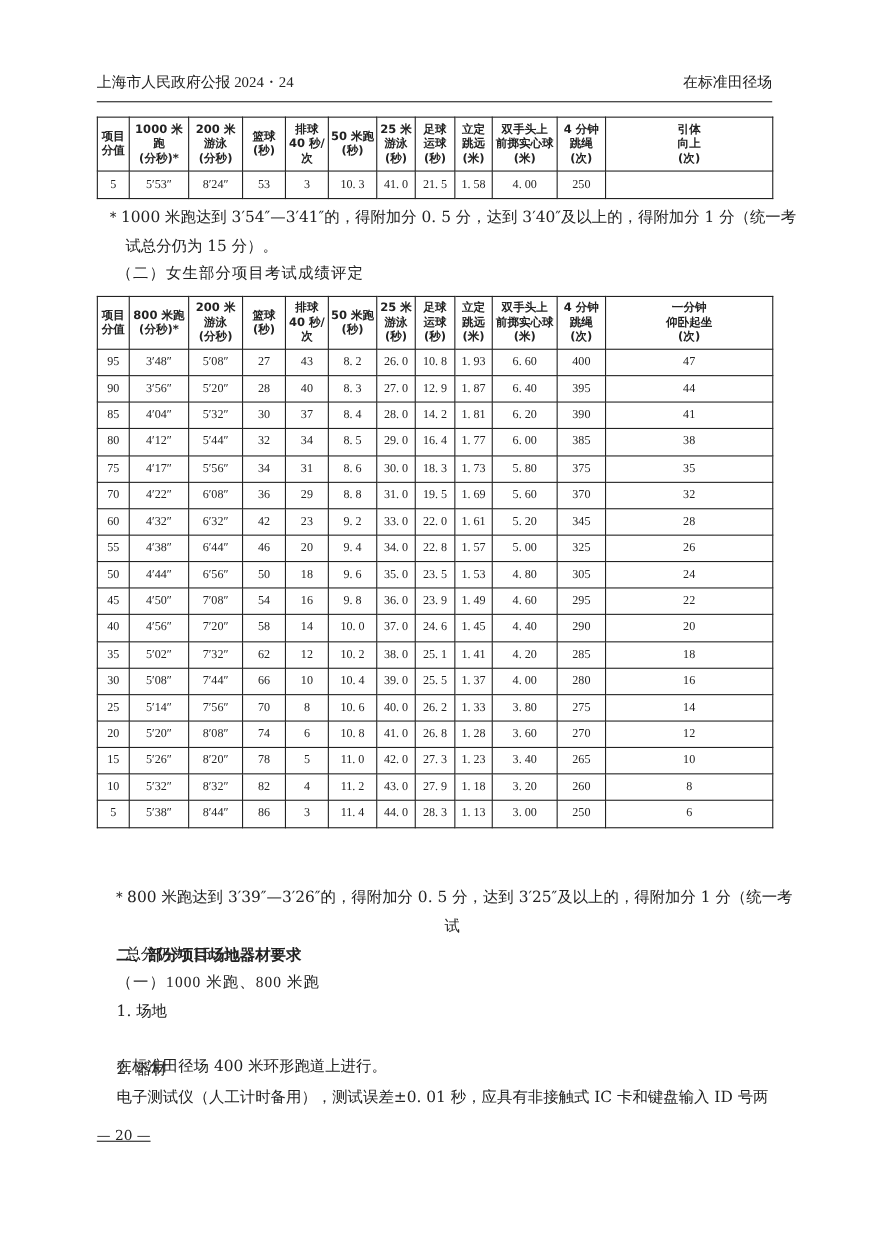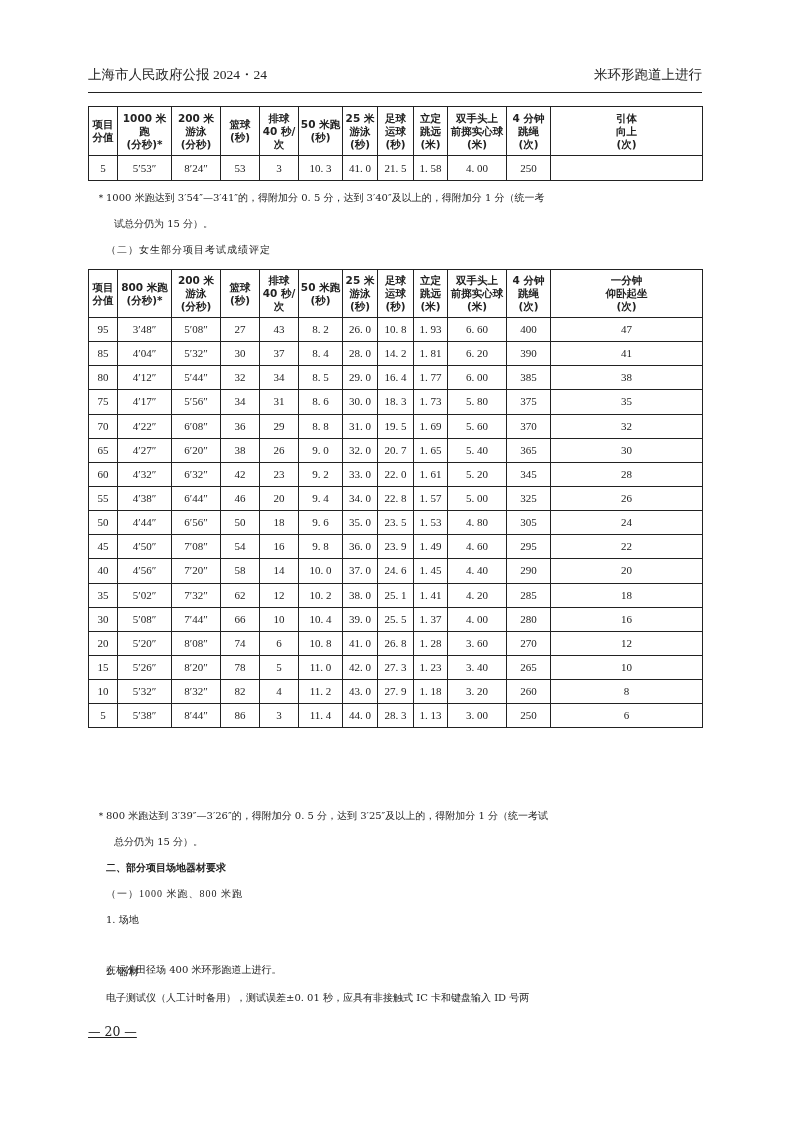--- a/index.html
+++ b/index.html
@@ -13,31 +13,31 @@
   table.t td, table.t th { border:1px solid #222; text-align:center; vertical-align:middle;
                            padding:0; font-size:10.5px; line-height:13px; font-weight:normal; }
   table.t th { font-family:"DejaVu Sans","Liberation Sans",sans-serif; font-size:10.5px; font-weight:bold; color:#222; }
   table.t td { font-family:"Liberation Serif","DejaVu Serif",serif; font-size:11px; }
   #t1 { top:106px; }
   #t1 thead tr { height:49px; }
   #t1 tbody tr { height:25px; }
   #t2 { top:269px; }
   #t2 thead tr { height:48px; }
   #t2 tbody tr { height:24.15px; }
-  .para { left:88px; width:620px; font-size:10px; line-height:26px; }
+  .para { left:88px; width:620px; font-size:14px; line-height:26px; }
   .indent { padding-left:18px; }
   .bold-sans { font-family:Liberation Sans, sans-serif; font-weight:bold; }
   .kai { font-family:Liberation Serif, serif; letter-spacing:1px; }
   .page-num { left:88px; top:1024px; font-size:12.5px;text-decoration:underline; }
 </style>
 </head>
 <body>
 
 <div class="abs hdr-left">上海市人民政府公报 2024・24</div>
-<div class="abs hdr-right">米环形跑道上进行</div>
+<div class="abs hdr-right">在标准田径场</div>
 <div class="abs hdr-rule"></div>
 
 <table class="t" id="t1">
   <colgroup>
     <col style="width:29px">
       <col style="width:54px">
       <col style="width:49px">
       <col style="width:39px">
     <col style="width:39px">
       <col style="width:44px">
@@ -215,20 +215,34 @@
         <td>43</td>
         <td>8. 2</td>
         <td>26. 0</td>
         <td>10. 8</td>
         <td>1. 93</td>
         <td>6. 60</td>
         <td>400</td>
         <td>47</td>
       </tr>
       <tr>
+        <td>90</td>
+        <td>3′56″</td>
+        <td>5′20″</td>
+        <td>28</td>
+        <td>40</td>
+        <td>8. 3</td>
+        <td>27. 0</td>
+        <td>12. 9</td>
+        <td>1. 87</td>
+        <td>6. 40</td>
+        <td>395</td>
+        <td>44</td>
+      </tr>
+      <tr>
         <td>85</td>
         <td>4′04″</td>
         <td>5′32″</td>
         <td>30</td>
         <td>37</td>
         <td>8. 4</td>
         <td>28. 0</td>
         <td>14. 2</td>
         <td>1. 81</td>
         <td>6. 20</td>
@@ -271,34 +285,20 @@
         <td>29</td>
         <td>8. 8</td>
         <td>31. 0</td>
         <td>19. 5</td>
         <td>1. 69</td>
         <td>5. 60</td>
         <td>370</td>
         <td>32</td>
       </tr>
       <tr>
-        <td>65</td>
-        <td>4′27″</td>
-        <td>6′20″</td>
-        <td>38</td>
-        <td>26</td>
-        <td>9. 0</td>
-        <td>32. 0</td>
-        <td>20. 7</td>
-        <td>1. 65</td>
-        <td>5. 40</td>
-        <td>365</td>
-        <td>30</td>
-      </tr>
-      <tr>
         <td>60</td>
         <td>4′32″</td>
         <td>6′32″</td>
         <td>42</td>
         <td>23</td>
         <td>9. 2</td>
         <td>33. 0</td>
         <td>22. 0</td>
         <td>1. 61</td>
         <td>5. 20</td>
@@ -383,20 +383,34 @@
         <td>10</td>
         <td>10. 4</td>
         <td>39. 0</td>
         <td>25. 5</td>
         <td>1. 37</td>
         <td>4. 00</td>
         <td>280</td>
         <td>16</td>
       </tr>
       <tr>
+        <td>25</td>
+        <td>5′14″</td>
+        <td>7′56″</td>
+        <td>70</td>
+        <td>8</td>
+        <td>10. 6</td>
+        <td>40. 0</td>
+        <td>26. 2</td>
+        <td>1. 33</td>
+        <td>3. 80</td>
+        <td>275</td>
+        <td>14</td>
+      </tr>
+      <tr>
         <td>20</td>
         <td>5′20″</td>
         <td>8′08″</td>
         <td>74</td>
         <td>6</td>
         <td>10. 8</td>
         <td>41. 0</td>
         <td>26. 8</td>
         <td>1. 28</td>
         <td>3. 60</td>
@@ -442,21 +456,21 @@
         <td>28. 3</td>
         <td>1. 13</td>
         <td>3. 00</td>
         <td>250</td>
         <td>6</td>
       </tr>
     </tbody>
 </table>
 
 <div class="abs para indent" style="top:803px;">
-  <div style="margin-left:-10px;">＊800 米跑达到 3′39″—3′26″的，得附加分 0. 5 分，达到 3′25″及以上的，得附加分 1 分（统一考试</div>
+  <div style="margin-left:-10px;text-align:center;">＊800 米跑达到 3′39″—3′26″的，得附加分 0. 5 分，达到 3′25″及以上的，得附加分 1 分（统一考试</div>
   <div style="margin-left:8px;">总分仍为 15 分）。</div>
 </div>
 
 <div class="abs para indent bold-sans" style="top:855px;">二、部分项目场地器材要求</div>
 <div class="abs para indent kai" style="top:881px;">（一）1000 米跑、800 米跑</div>
 <div class="abs para indent" style="top:907px;">1. 场地</div>
 <div class="abs para indent" style="top:957px;">在标准田径场 400 米环形跑道上进行。</div>
 <div class="abs para indent" style="top:959px;">2. 器材</div>
 <div class="abs para indent" style="top:985px;">电子测试仪（人工计时备用），测试误差±0. 01 秒，应具有非接触式 IC 卡和键盘输入 ID 号两</div>
 

